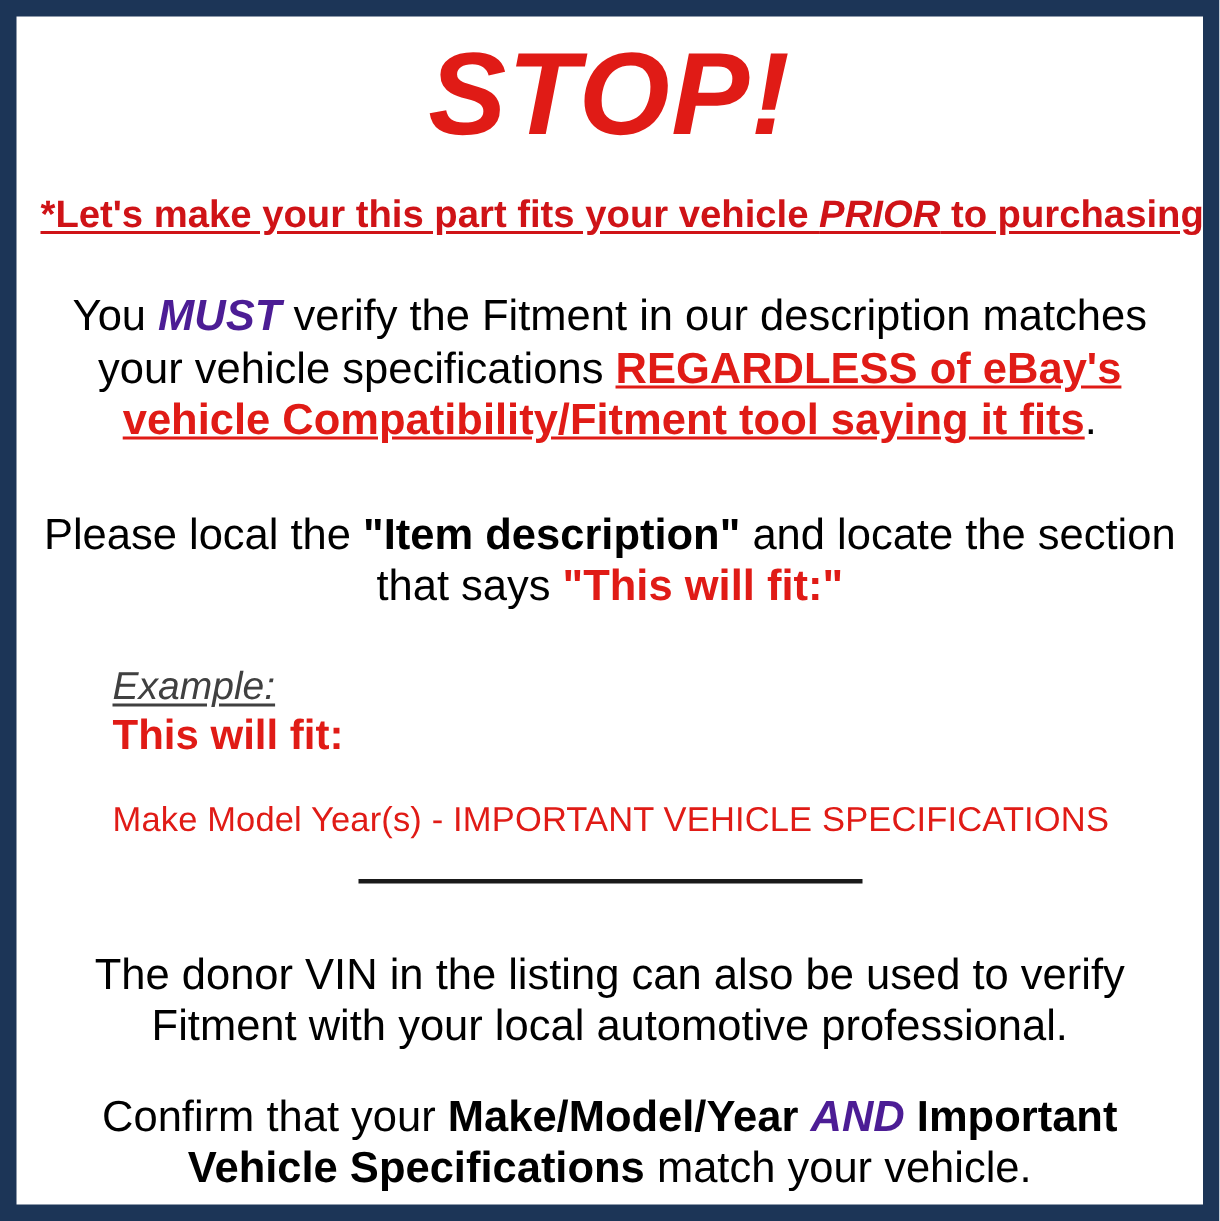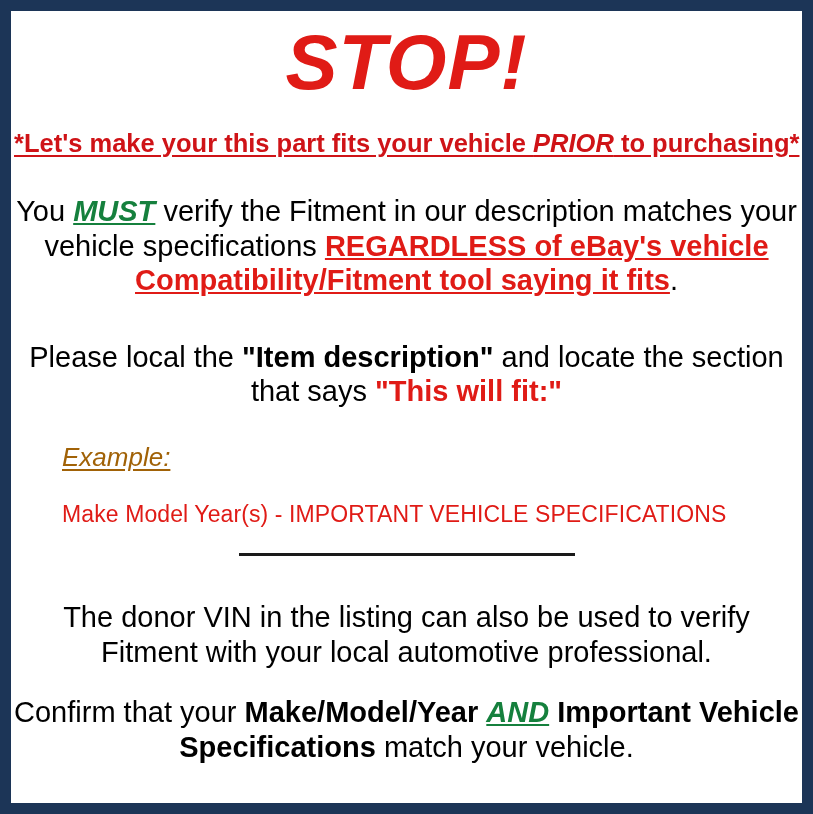--- a/index.html
+++ b/index.html
@@ -16,21 +16,21 @@
     box-sizing: border-box;
     background: #ffffff;
     border: 11px solid #1c3557;
     position: relative;
     overflow: hidden;
   }
   .inner {
     box-sizing: border-box;
     width: 100%;
     height: 100%;
-    padding: 0 3px;
+    padding: 0 16px;
     display: block;
   }
 
   .stop-title {
     text-align: center;
     color: #e01b16;
     font-weight: bold;
     font-style: italic;
     font-size: 78px;
     line-height: 1.0;
@@ -67,34 +67,33 @@
 
   .redbold-u {
     color: #e01b16;
     font-weight: bold;
     text-decoration: underline;
     text-underline-offset: 2px;
     margin-top: 26px;
   }
   .redbold { color: #e01b16; font-weight: bold; }
   .redbold-i-u {
-    color: #15803d;
+    color: #4c1d95;
     font-weight: bold;
     font-style: italic;
-    text-decoration: underline;
     text-underline-offset: 2px;
   }
 
   .example-block {
     margin: 34px 0 0 0;
     padding-left: 48px;
     text-align: left;
   }
   .example-label {
-    color: #a16207;
+    color: #404040;
     font-style: italic;
     font-size: 26px;
     line-height: 1.15;
     text-decoration: underline;
     text-underline-offset: 3px;
     display: inline-block;
   }
   .example-fit {
     color: #e01b16;
     font-weight: bold;
@@ -140,20 +139,21 @@
     </p>
 
     <p class="para p-view">
       <span>Please local the </span><span class="b">"Item description"</span><span> and locate the section that says </span><span class="redbold">"This will fit:"</span>
     </p>
 
     <div class="example-block">
       <div>
         <span class="example-label">Example:</span>
       </div>
+      <div class="example-fit">This will fit:</div>
       <div class="example-spec">Make Model Year(s) - IMPORTANT VEHICLE SPECIFICATIONS</div>
     </div>
 
     <div class="divider-wrap">
       <div class="divider"></div>
     </div>
 
     <p class="para p-vin">The donor VIN in the listing can also be used to verify Fitment with your local automotive professional.</p>
 
     <p class="para p-confirm">

